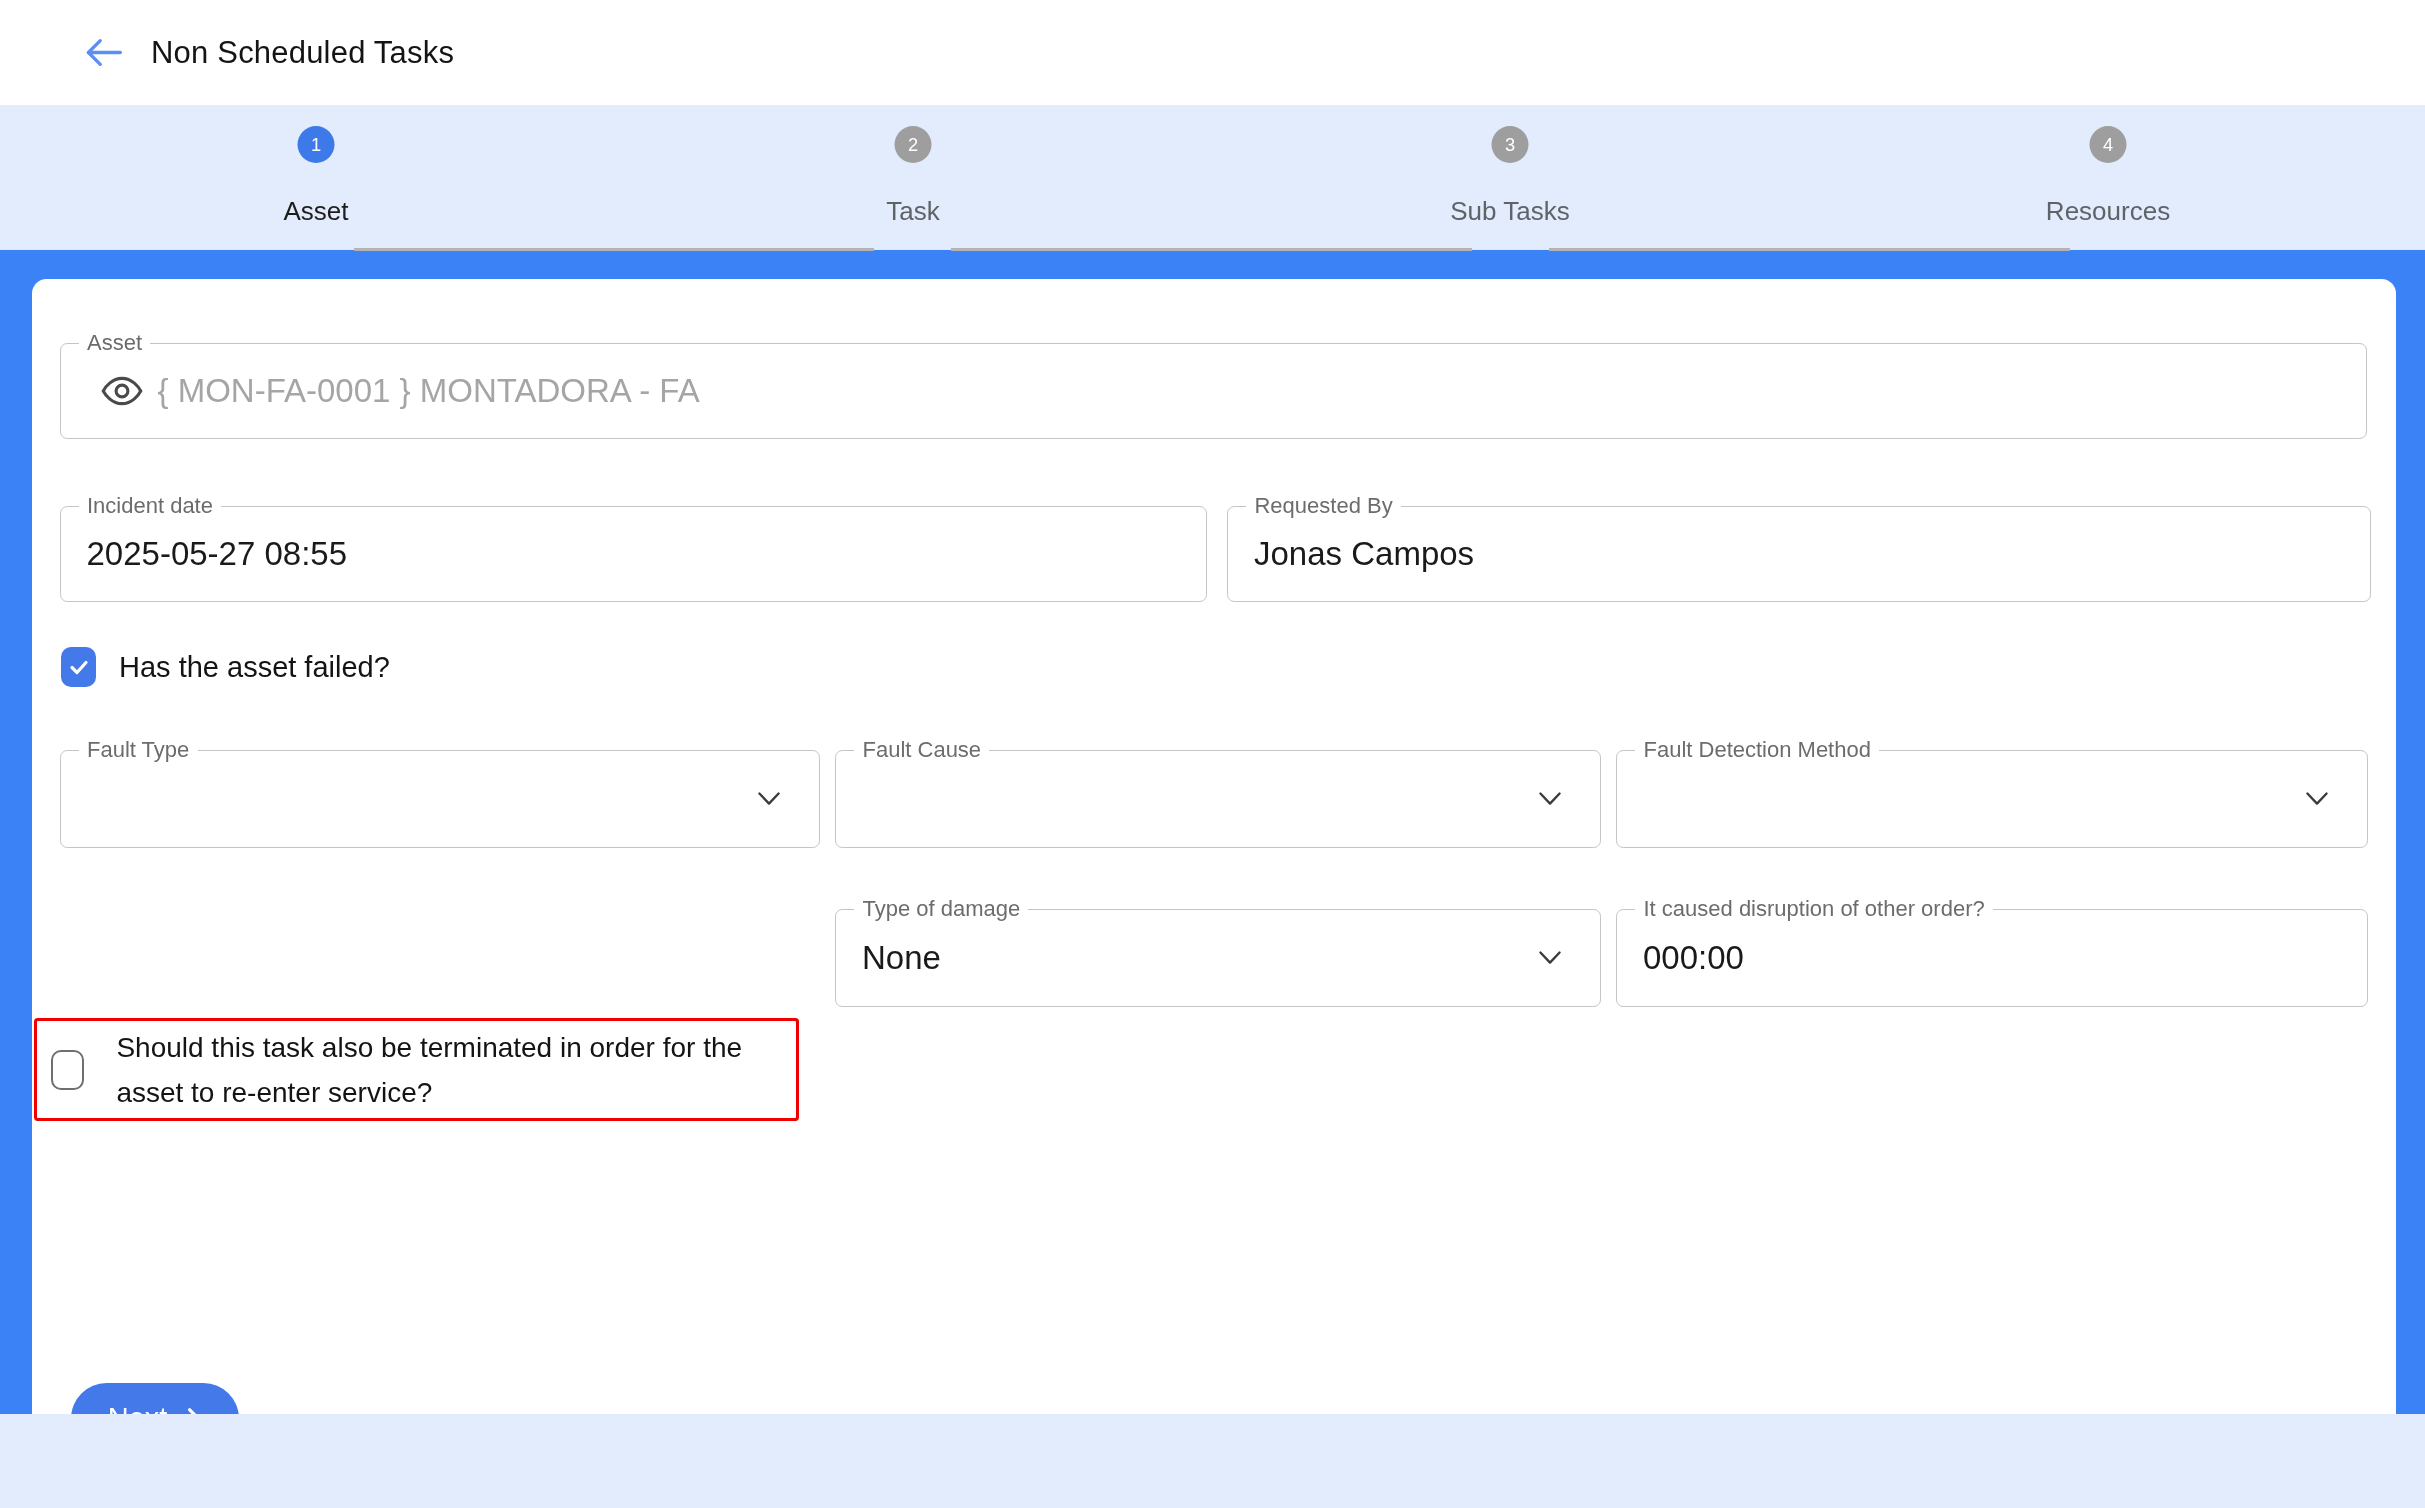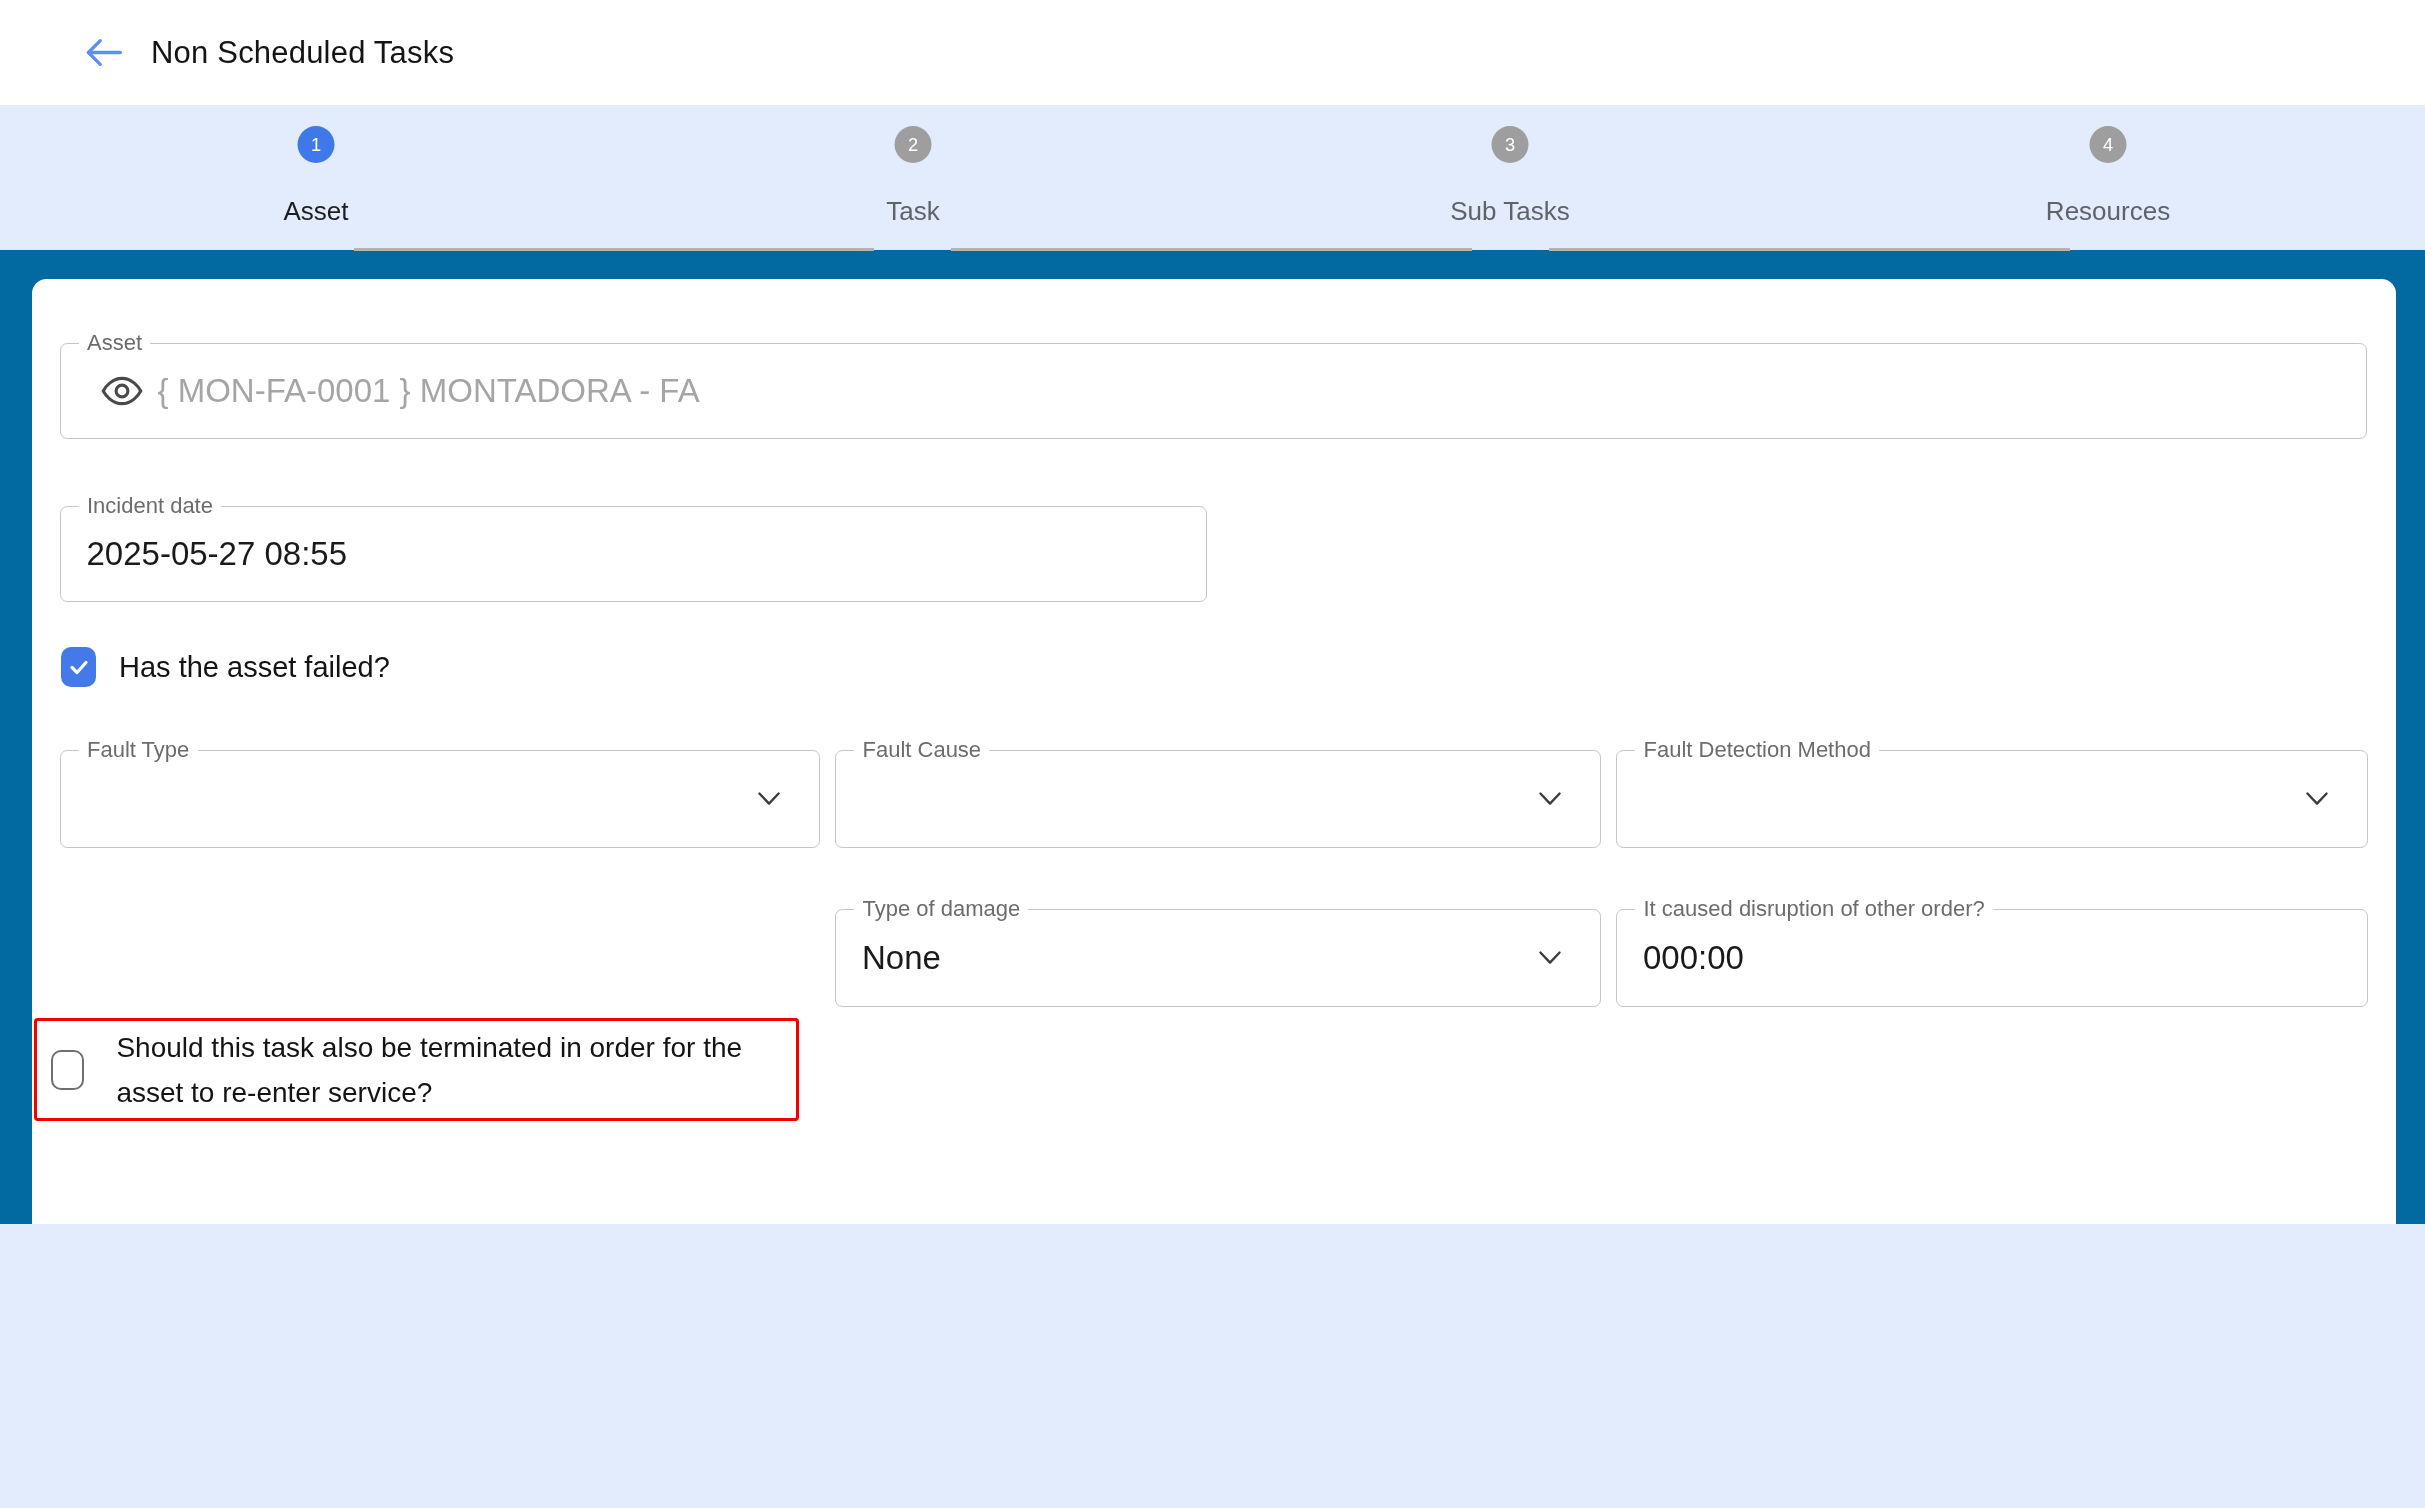--- a/index.html
+++ b/index.html
@@ -1,17 +1,17 @@
 <!DOCTYPE html>
 <html style="font-size:14.6px"><head>
 <meta charset="utf-8">
 <style>
   html,body{margin:0;padding:0;}
   body{font-family:"Liberation Sans", sans-serif; background:#e3ecfc;}
-  .page{position:relative; width:2426px; height:1224px; background:#0369a1; overflow:hidden;}
+  .page{position:relative; width:2426px; height:1414px; background:#3b82f6; overflow:hidden;}
 
   
   .header{position:absolute; left:0; top:0; width:100%; height:105px; background:#ffffff;
           display:flex; align-items:center; box-sizing:border-box; padding-left:79px;}
   .back-btn{width:48px; height:40px; display:flex; align-items:center; justify-content:center;
             cursor:pointer; margin-right:24px;}
   .page-title{font-size:31px; font-weight:500; color:#141414; letter-spacing:0.2px;}
 
   
   .stepper{position:absolute; left:0; top:105px; width:100%; height:145px; background:#e3ecfc;
@@ -127,20 +127,24 @@
           <circle cx="12" cy="9.5" r="3.4" fill="none" stroke="#4a4a4a" stroke-width="1.8"></circle>
         </svg>
       </span>
       <span class="fvalue placeholder with-icon">{ MON-FA-0001 } MONTADORA - FA</span>
     </div>
 
     <div class="field" style="left:27.5px; top:227px; width:1147px; height:96px;">
       <span class="flabel">Incident date</span>
       <span class="fvalue">2025-05-27 08:55</span>
     </div>
+    <div class="field" style="left:1195px; top:227px; width:1144px; height:96px;">
+      <span class="flabel">Requested By</span>
+      <span class="fvalue">Jonas Campos</span>
+    </div>
 
     <div class="cbrow" style="left:29px; top:368px;">
       <span class="cb-checked">
         <svg width="24" height="24" viewBox="0 0 24 24">
           <polyline points="5,12.5 10,17.5 19,7.5" fill="none" stroke="#ffffff" stroke-width="3.2" stroke-linecap="round" stroke-linejoin="round"></polyline>
         </svg>
       </span>
       <span class="cb-label">Has the asset failed?</span>
     </div>
 

